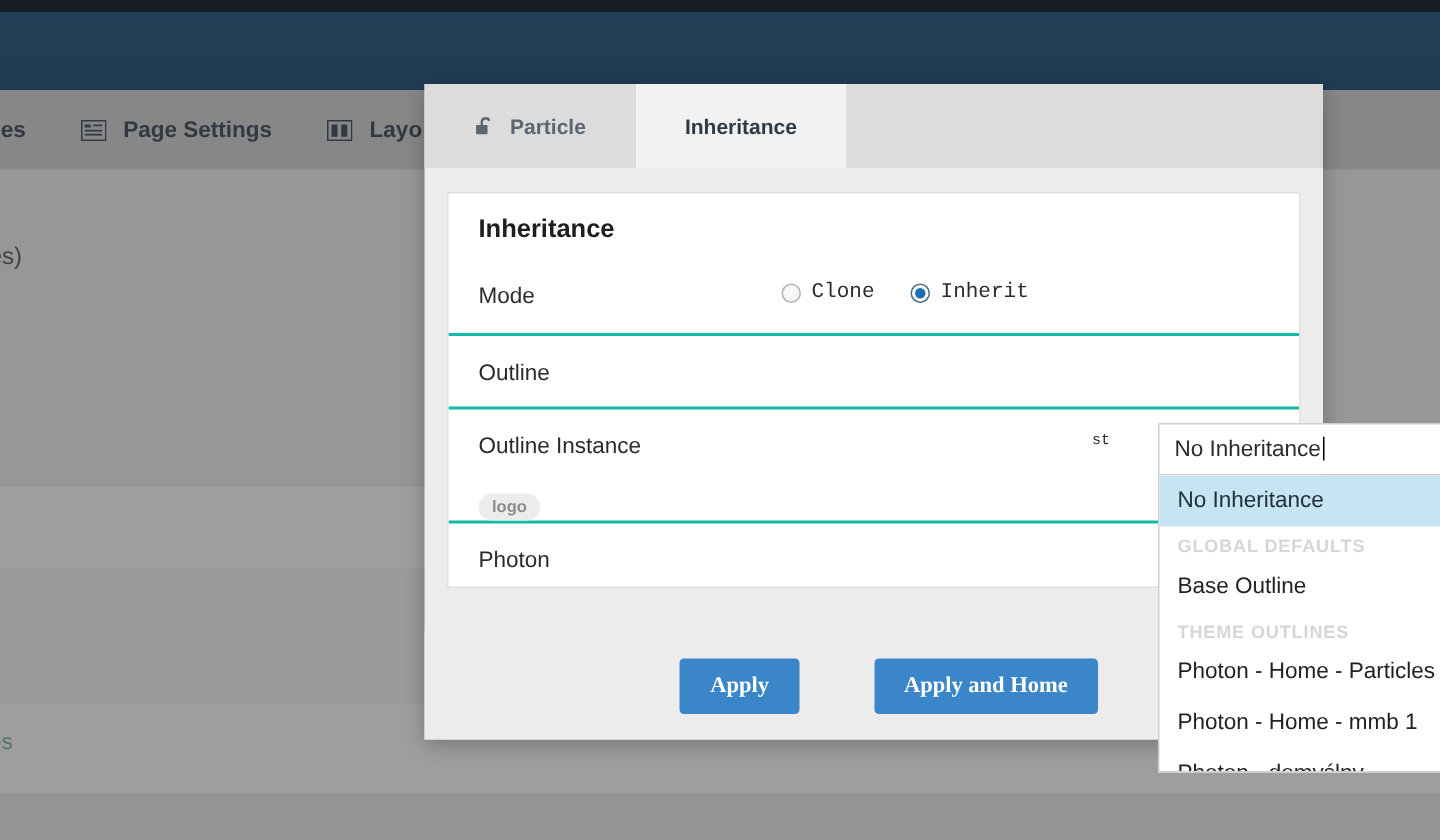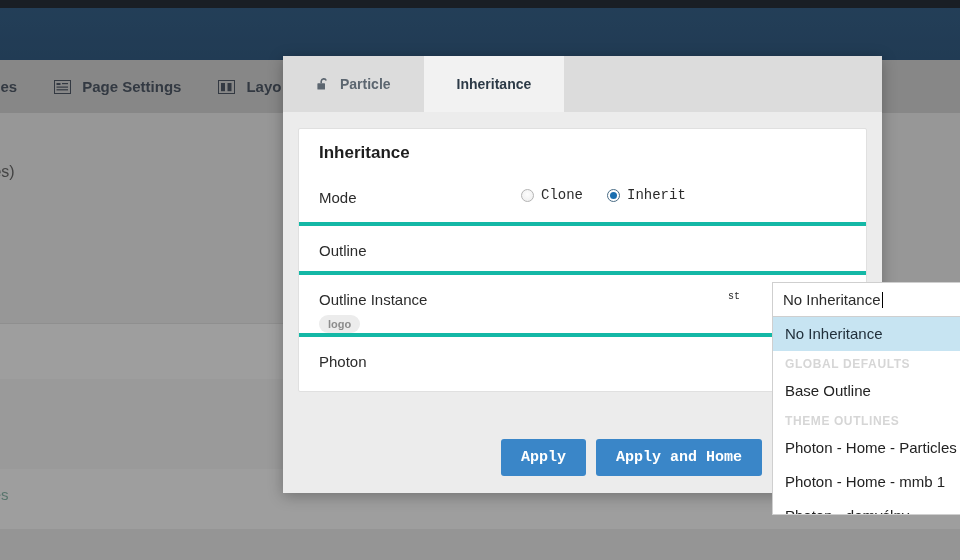--- a/index.html
+++ b/index.html
@@ -186,36 +186,36 @@
   }
   .card-title {
     font-size: 17px;
     font-weight: bold;
     color: #1e1e1e;
     padding: 14px 20px 10px 20px;
   }
   .field-row {
     display: flex;
     align-items: flex-start;
-    border-top: 4px solid #14b8a6;
+    border-top: 2px solid #14b8a6;
     padding: 0 20px;
     min-height: 49px;
     box-sizing: border-box;
   }
   .field-row.first { border-top: none; gap: 32px; }
   .field-label {
     width: 170px;
     flex: none;
     font-size: 15px;
     color: #2b2b2b;
     padding-top: 16px;
   }
   .field-label .sub-badge {
     display: inline-block;
-    margin-top: 7px;
+    margin-top: 23px;
     background: #ececec;
     color: #8c8c8c;
     border-radius: 9px;
     font-size: 11px;
     font-weight: bold;
     padding: 3px 9px;
   }
   .field-ctl {
     flex: 1 1 auto;
     padding-top: 12px;
@@ -269,22 +269,23 @@
     box-sizing: border-box;
   }
   .btn {
     font-size: 15px;
     font-weight: bold;
     color: #ffffff;
     border: none;
     border-radius: 3px;
     padding: 11px 20px;
     cursor: pointer;
-    font-family: Liberation Mono, monospace;
+    font-family: Liberation Serif, serif;
     line-height: 1;
+    margin-left: 40px;
   }
   .btn-primary { background: #3a86c8; }
   .btn-muted { background: #a0a0a0; }
 
   
   .select-wrap {
     position: absolute;
     left: 489px;
     top: 170px;
     width: 249px;

